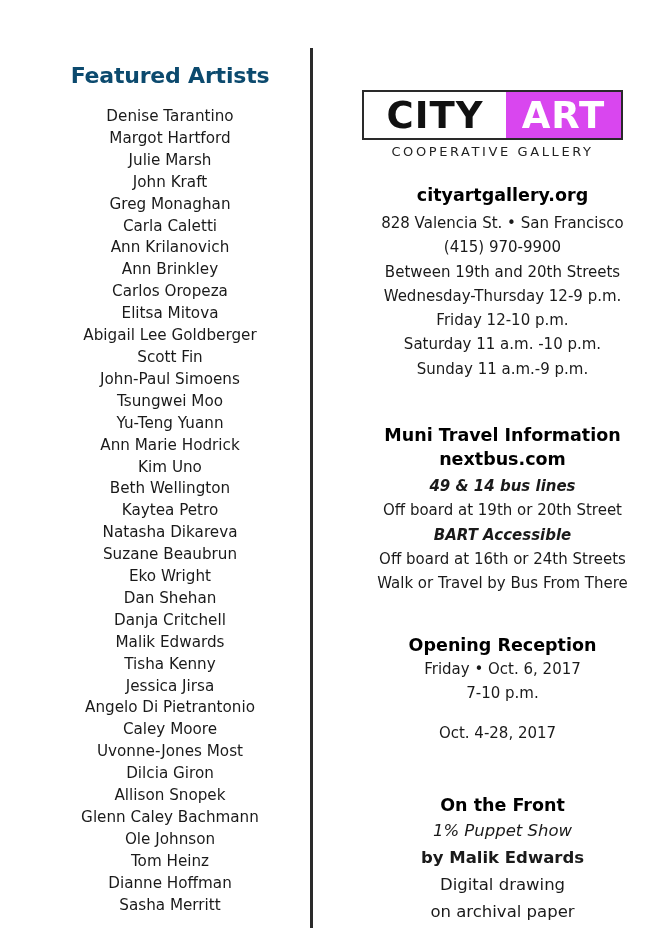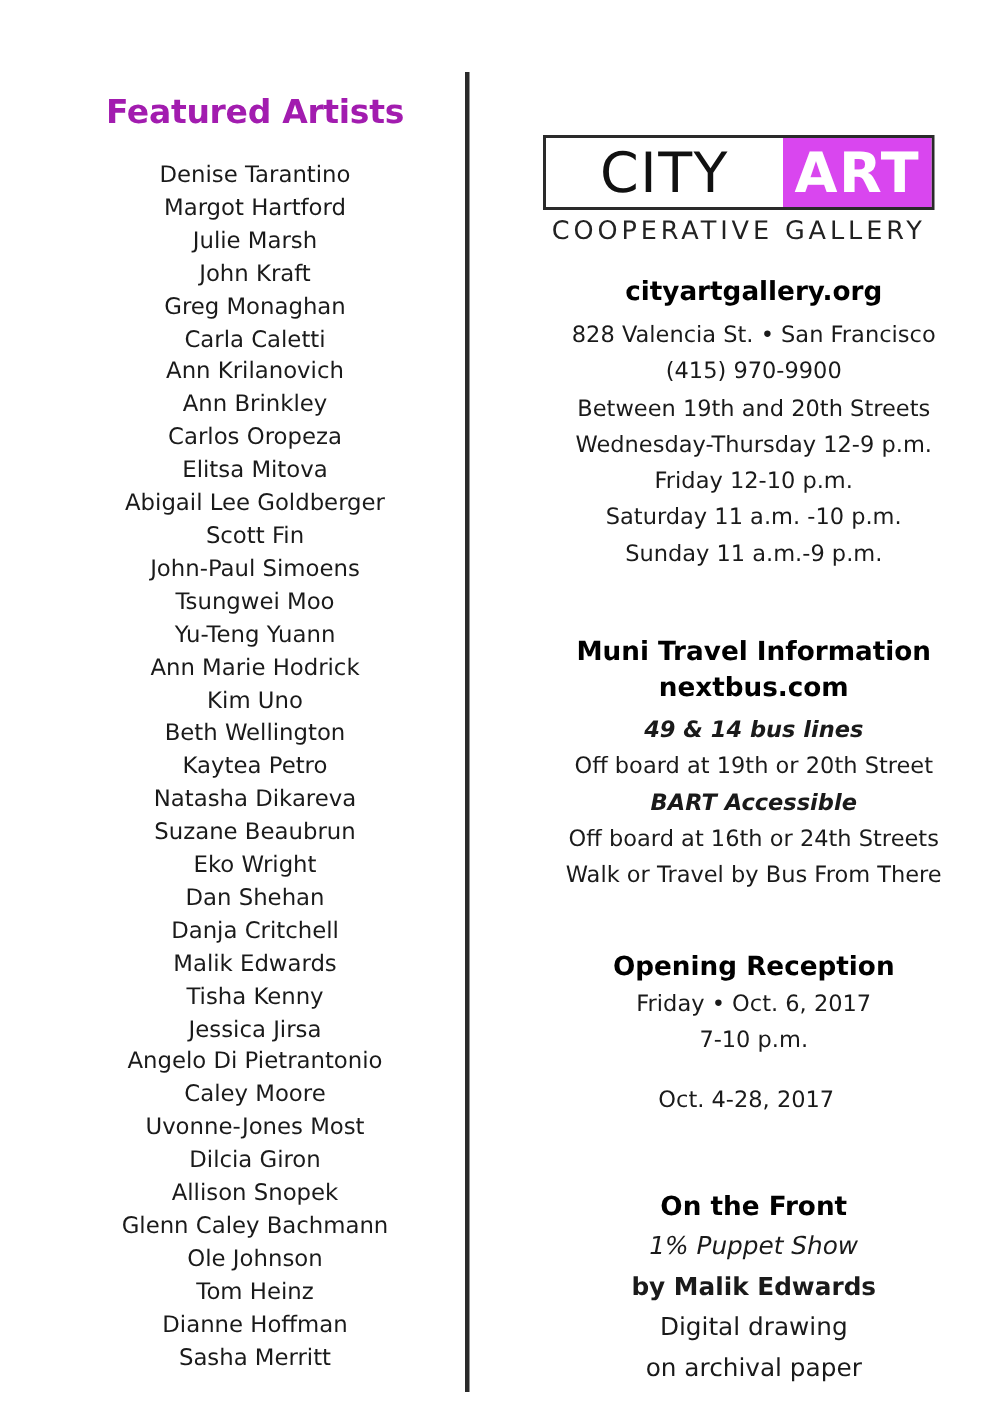--- a/index.html
+++ b/index.html
@@ -1,30 +1,30 @@
 <!DOCTYPE html>
 <html><head>
 <meta charset="utf-8">
 <style>
   html, body { margin: 0; padding: 0; background: #ffffff; }
   body { width: 665px; height: 935px; position: relative; overflow: hidden; color: #1a1a1a; font-family: "DejaVu Sans", sans-serif; }
 
   .left-col { position: absolute; left: 40px; top: 60px; width: 260px; text-align: center; }
-  .featured-title { font-family: "DejaVu Sans", sans-serif; font-weight: bold; font-size: 22px; color: #a21caf; letter-spacing: -0.2px; margin: 0 0 6px 0; line-height: 32px; }
+  .featured-title { font-family: "DejaVu Sans", sans-serif; font-weight: bold; font-size: 22px; color: #0c4a6e; letter-spacing: -0.2px; margin: 0 0 6px 0; line-height: 32px; }
   .artist-list { list-style: none; margin: 14px; padding: 0; }
   .artist-list li { font-family: "DejaVu Sans", sans-serif; font-size: 15.2px; line-height: 21.9px; color: #1a1a1a; white-space: nowrap; }
 
   .divider { position: absolute; left: 310px; top: 48px; width: 2.5px; height: 880px; background: #2a2a2a; }
 
   .right-col { position: absolute; left: 340px; top: 0; width: 325px; text-align: center; }
 
   .logo { position: absolute; left: 22px; top: 90px; width: 261px; height: 50px; box-sizing: border-box; border: 2px solid #2a2a2a; display: flex; }
-  .logo-city { width: 158px; height: 100%; display: flex; align-items: center; justify-content: center; font-family: "DejaVu Sans", sans-serif; font-size: 37px; font-weight: normal; color: #111; letter-spacing: 1px; background: #fff; line-height: 1; border-radius: 23px; }
+  .logo-city { width: 142px; height: 100%; display: flex; align-items: center; justify-content: center; font-family: "DejaVu Sans", sans-serif; font-size: 37px; font-weight: bold; color: #111; letter-spacing: 1px; background: #fff; line-height: 1; border-radius: 23px; }
   .logo-art { flex: 1; height: 100%; display: flex; align-items: center; justify-content: center; font-family: "DejaVu Sans", sans-serif; font-size: 37px; font-weight: bold; color: #fff; background: #d946ef; letter-spacing: 1px; line-height: 1; }
-  .logo-sub { position: absolute; left: 22px; top: 144px; width: 261px; text-align: center; font-family: "DejaVu Sans", sans-serif; font-size: 17px; letter-spacing: 2.6px; color: #222; }
+  .logo-sub { position: absolute; left: 22px; top: 144px; width: 261px; text-align: center; font-family: "DejaVu Sans", sans-serif; font-size: 13px; letter-spacing: 2.6px; color: #222; }
 
   .block { position: absolute; left: 0; width: 325px; text-align: center; }
   .h-bold { font-family: "DejaVu Sans", sans-serif; font-weight: bold; font-size: 17.5px; color: #000; line-height: 24px; }
   .line { font-family: "DejaVu Sans", sans-serif; font-size: 15px; line-height: 24.3px; color: #1a1a1a; white-space: nowrap; }
   .italic-bold { font-style: italic; font-weight: bold; }
   .italic { font-style: italic; }
   .bold { font-weight: bold; }
 </style>
 </head>
 <body>

